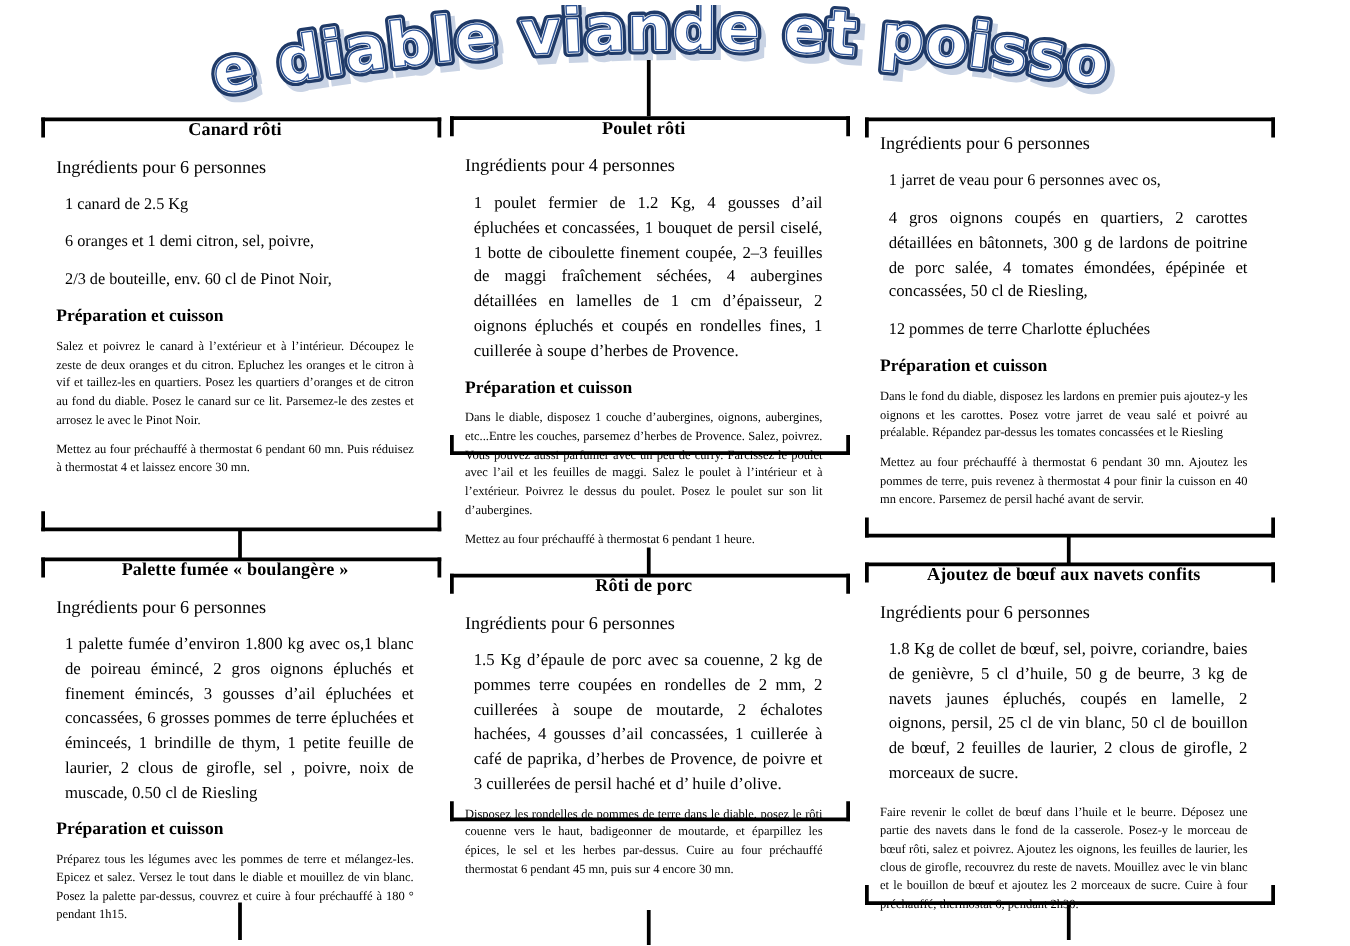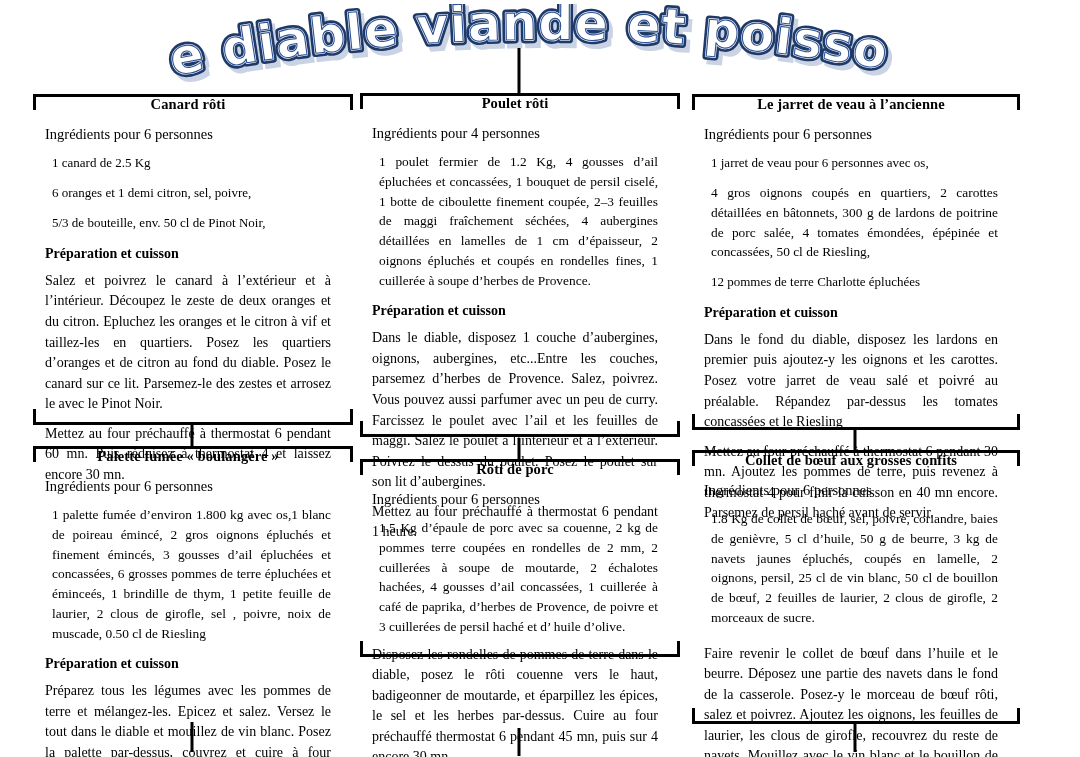--- a/index.html
+++ b/index.html
@@ -121,21 +121,21 @@
     line-height: 1.47;
     text-align: justify;
   }
   .sub-head {
     text-align: left;
     font-weight: bold;
     font-size: 14px;
     margin: 13px 0 0 0;
   }
   .step {
-    font-size: 14px;
+    font-size: 10px;
     margin: 9px 0 0 0;
     line-height: 1.47;
     text-align: justify;
   }
   .step:first-of-type { margin-top: 10px; }
 
   
   .indent { padding-left: 7px; }
 </style>
 </head>
@@ -179,45 +179,44 @@
 </svg>
 
 <div class="card" style="left:33px; top:94px; width:320px; height:331px;">
   <div class="bracket-top"></div>
   <div class="bracket-bottom"></div>
   <div class="card-body">
     <div class="card-title">Canard rôti</div>
     <div class="serves">Ingrédients pour 6 personnes</div>
     <div class="ing-line indent">1 canard de 2.5 Kg</div>
     <div class="ing-line indent">6 oranges  et 1 demi citron, sel, poivre,</div>
-    <div class="ing-line indent">5/3 de bouteille, env. 50 cl de Pinot Noir,</div>
+    <div class="ing-line indent">2/3 de bouteille, env. 60 cl de Pinot Noir,</div>
     <div class="sub-head">Préparation et cuisson</div>
     <div class="step">Salez et poivrez le canard à l’extérieur et à l’intérieur. Découpez le zeste de deux oranges et du citron. Epluchez les oranges et le citron à vif et taillez-les en quartiers. Posez les quartiers d’oranges et de citron au fond du diable. Posez le canard sur ce lit. Parsemez-le des zestes et arrosez le avec le Pinot Noir.</div>
     <div class="step">Mettez  au four préchauffé à thermostat 6 pendant 60 mn. Puis réduisez à thermostat 4 et laissez encore 30 mn.</div>
   </div>
 </div>
 
-<div class="card" style="left:360px; top:93px; width:320px; height:344px;">
+<div class="card" style="left:360px; top:93px; width:320px; height:271px;">
   <div class="bracket-top"></div>
   <div class="bracket-bottom"></div>
   <div class="card-body">
     <div class="card-title">Poulet rôti</div>
     <div class="serves">Ingrédients pour 4 personnes</div>
     <div class="ing-block indent">1 poulet fermier de 1.2 Kg, 4 gousses d’ail épluchées et concassées, 1 bouquet de persil ciselé, 1 botte de ciboulette finement coupée,  2–3 feuilles de maggi fraîchement séchées, 4 aubergines détaillées en lamelles de 1 cm d’épaisseur, 2 oignons épluchés et coupés en rondelles fines, 1 cuillerée à soupe d’herbes de Provence.</div>
     <div class="sub-head">Préparation et cuisson</div>
     <div class="step">Dans le diable, disposez 1 couche d’aubergines, oignons, aubergines, etc...Entre les couches, parsemez d’herbes de Provence. Salez, poivrez. Vous pouvez aussi parfumer avec un peu de curry.  Farcissez le poulet avec l’ail et les feuilles de maggi. Salez le poulet à l’intérieur et à l’extérieur. Poivrez le dessus du poulet. Posez le poulet sur son lit d’aubergines.</div>
     <div class="step">Mettez au four préchauffé à thermostat 6 pendant 1 heure.</div>
   </div>
 </div>
 
 <div class="card" style="left:692px; top:94px; width:328px; height:336px;">
   <div class="bracket-top"></div>
   <div class="bracket-bottom"></div>
   <div class="card-body">
-    <div class="card-title">Le jarret de veau à l’ancienne</div>
     <div class="serves">Ingrédients pour 6 personnes</div>
     <div class="ing-line indent">1 jarret de veau pour 6 personnes avec os,</div>
     <div class="ing-block indent">4 gros oignons coupés en quartiers, 2 carottes détaillées en bâtonnets, 300 g de lardons de poitrine de porc salée, 4 tomates émondées, épépinée et concassées, 50 cl de Riesling,</div>
     <div class="ing-line indent">12 pommes de terre Charlotte épluchées</div>
     <div class="sub-head">Préparation et cuisson</div>
     <div class="step">Dans le fond du diable, disposez les lardons en premier puis ajoutez-y les oignons et les carottes. Posez votre jarret de veau salé et poivré au préalable. Répandez par-dessus les tomates concassées et le Riesling</div>
     <div class="step">Mettez au four préchauffé à thermostat 6  pendant 30 mn. Ajoutez les pommes de terre, puis revenez à thermostat 4 pour finir la cuisson en 40 mn encore. Parsemez de persil haché avant de servir.</div>
   </div>
 </div>
 
@@ -241,18 +240,18 @@
     <div class="serves">Ingrédients pour 6 personnes</div>
     <div class="ing-block indent">1.5 Kg d’épaule de porc avec sa couenne, 2 kg de pommes terre coupées en rondelles de 2 mm, 2 cuillerées à soupe de moutarde, 2 échalotes hachées,  4 gousses d’ail concassées,  1 cuillerée à café de paprika, d’herbes de Provence, de poivre et 3 cuillerées de persil haché et  d’ huile d’olive.</div>
     <div class="step" style="margin-top:8px;">Disposez les rondelles de pommes de terre dans le diable, posez le rôti couenne vers le haut,  badigeonner de moutarde, et éparpillez les épices, le sel et les herbes par-dessus. Cuire au four préchauffé thermostat 6 pendant 45 mn, puis sur 4 encore 30 mn.</div>
   </div>
 </div>
 
 <div class="card" style="left:692px; top:450px; width:328px; height:274px;">
   <div class="bracket-top"></div>
   <div class="bracket-bottom"></div>
   <div class="card-body">
-    <div class="card-title">Collet de bœuf aux grosses  confits</div>
+    <div class="card-title">Ajoutez de bœuf aux navets  confits</div>
     <div class="serves">Ingrédients pour 6 personnes</div>
     <div class="ing-block indent">1.8 Kg de collet de bœuf, sel, poivre, coriandre, baies de genièvre, 5 cl d’huile, 50 g de beurre, 3 kg de navets jaunes épluchés, coupés en lamelle, 2 oignons, persil, 25 cl de vin blanc, 50 cl de bouillon de bœuf, 2 feuilles de laurier, 2 clous de girofle, 2 morceaux de sucre.</div>
     <div class="step" style="margin-top:16px;">Faire revenir le collet de bœuf dans l’huile et le beurre. Déposez une partie des navets dans le fond de la casserole. Posez-y le morceau de bœuf rôti, salez et poivrez. Ajoutez les oignons, les feuilles de laurier, les clous de girofle, recouvrez du reste de navets. Mouillez avec le vin blanc et le bouillon de bœuf et ajoutez les 2 morceaux de sucre. Cuire à four préchauffé, thermostat 6, pendant 2h30.</div>
   </div>
 </div>
 
 </body></html>

